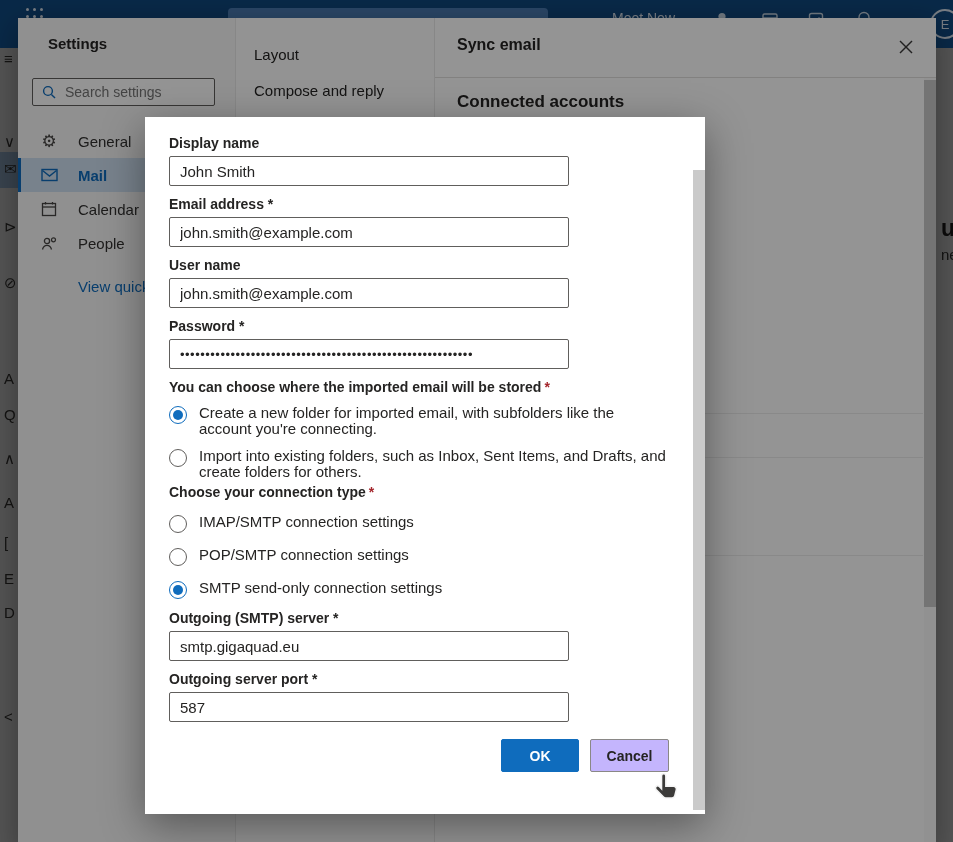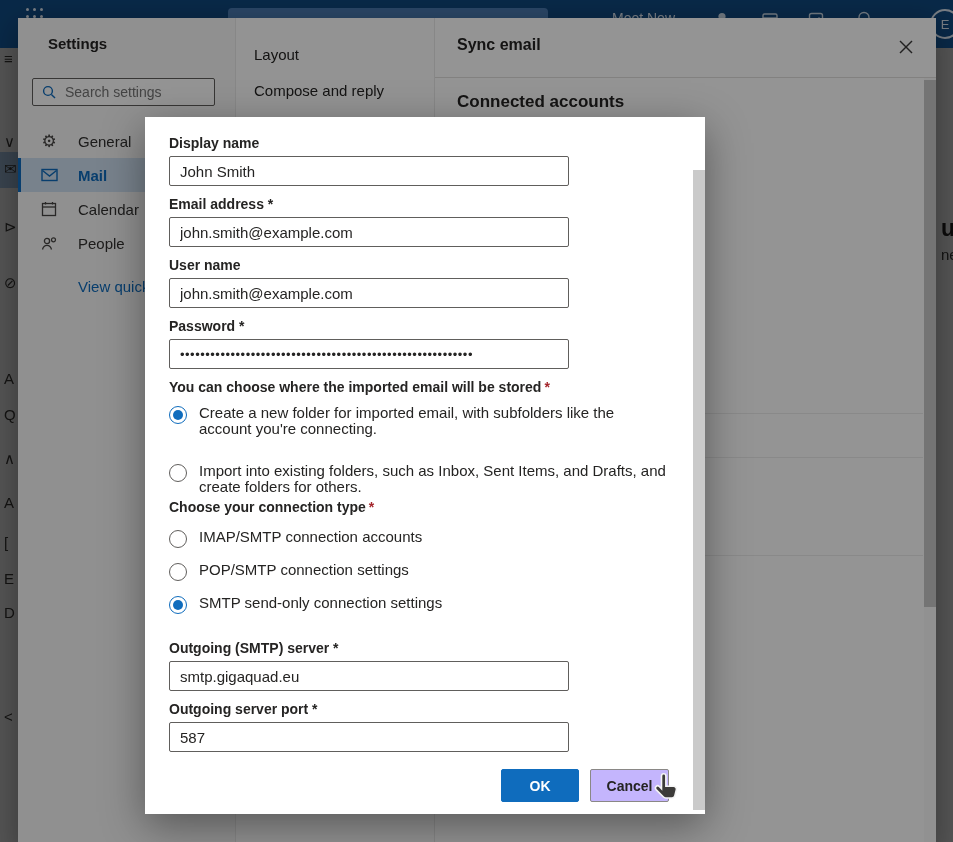--- a/index.html
+++ b/index.html
@@ -58,21 +58,21 @@
            padding:0 10px;box-sizing:border-box;font-family:inherit;outline:none;display:block;margin-bottom:10px;}
   .f-input.pw{letter-spacing:.5px;font-size:13px;}
   .q-label{font-size:14px;font-weight:600;color:#252423;margin-bottom:0;}
   .req{color:#a4262c;margin-left:3px;}
   .radio-row{display:flex;gap:12px;align-items:flex-start;cursor:pointer;}
   .radio{flex:0 0 auto;width:18px;height:18px;border-radius:50%;border:1.5px solid #605e5c;box-sizing:border-box;
          display:flex;align-items:center;justify-content:center;background:#fff;margin-top:1px;}
   .radio.on{border-color:#0f6cbd;}
   .radio.on i{width:10px;height:10px;border-radius:50%;background:#0f6cbd;}
   .radio-lbl{font-size:15px;color:#252423;line-height:16px;}
-  .mt10{margin-top:10px;} .mt11{margin-top:26px;} .mt14{margin-top:14px;} .mt4{margin-top:4px;}
+  .mt10{margin-top:10px;} .mt11{margin-top:11px;} .mt14{margin-top:14px;} .mt4{margin-top:4px;}
   .btn-row{display:flex;justify-content:flex-end;gap:11px;margin-top:17px;}
   .btn{height:33px;border-radius:2px;font-size:14px;font-weight:600;font-family:inherit;cursor:pointer;}
   .btn-ok{width:78px;background:#0f6cbd;border:1px solid #0f6cbd;color:#fff;}
   .btn-cancel{width:79px;background:#c4b5fd;border:1px solid #8a8886;color:#252423;}
   .cursor{position:absolute;left:653px;top:772px;z-index:6;pointer-events:none;}
 </style>
 </head>
 <body>
 
 <div class="stage">
@@ -243,21 +243,21 @@
     </div>
     <div class="radio-row mt11">
       <span class="radio"></span>
       <span class="radio-lbl">Import into existing folders, such as Inbox, Sent Items, and Drafts, and create folders for others.</span>
     </div>
 
     <div class="q-label mt4"><span>Choose your connection type</span><span class="req">*</span></div>
 
     <div class="radio-row mt14">
       <span class="radio"></span>
-      <span class="radio-lbl">IMAP/SMTP connection accounts</span>
+      <span class="radio-lbl">IMAP/SMTP connection settings</span>
     </div>
     <div class="radio-row mt14">
       <span class="radio"></span>
       <span class="radio-lbl">POP/SMTP connection settings</span>
     </div>
     <div class="radio-row mt14">
       <span class="radio on">
           <i></i>
         </span>
       <span class="radio-lbl">SMTP send-only connection settings</span>

